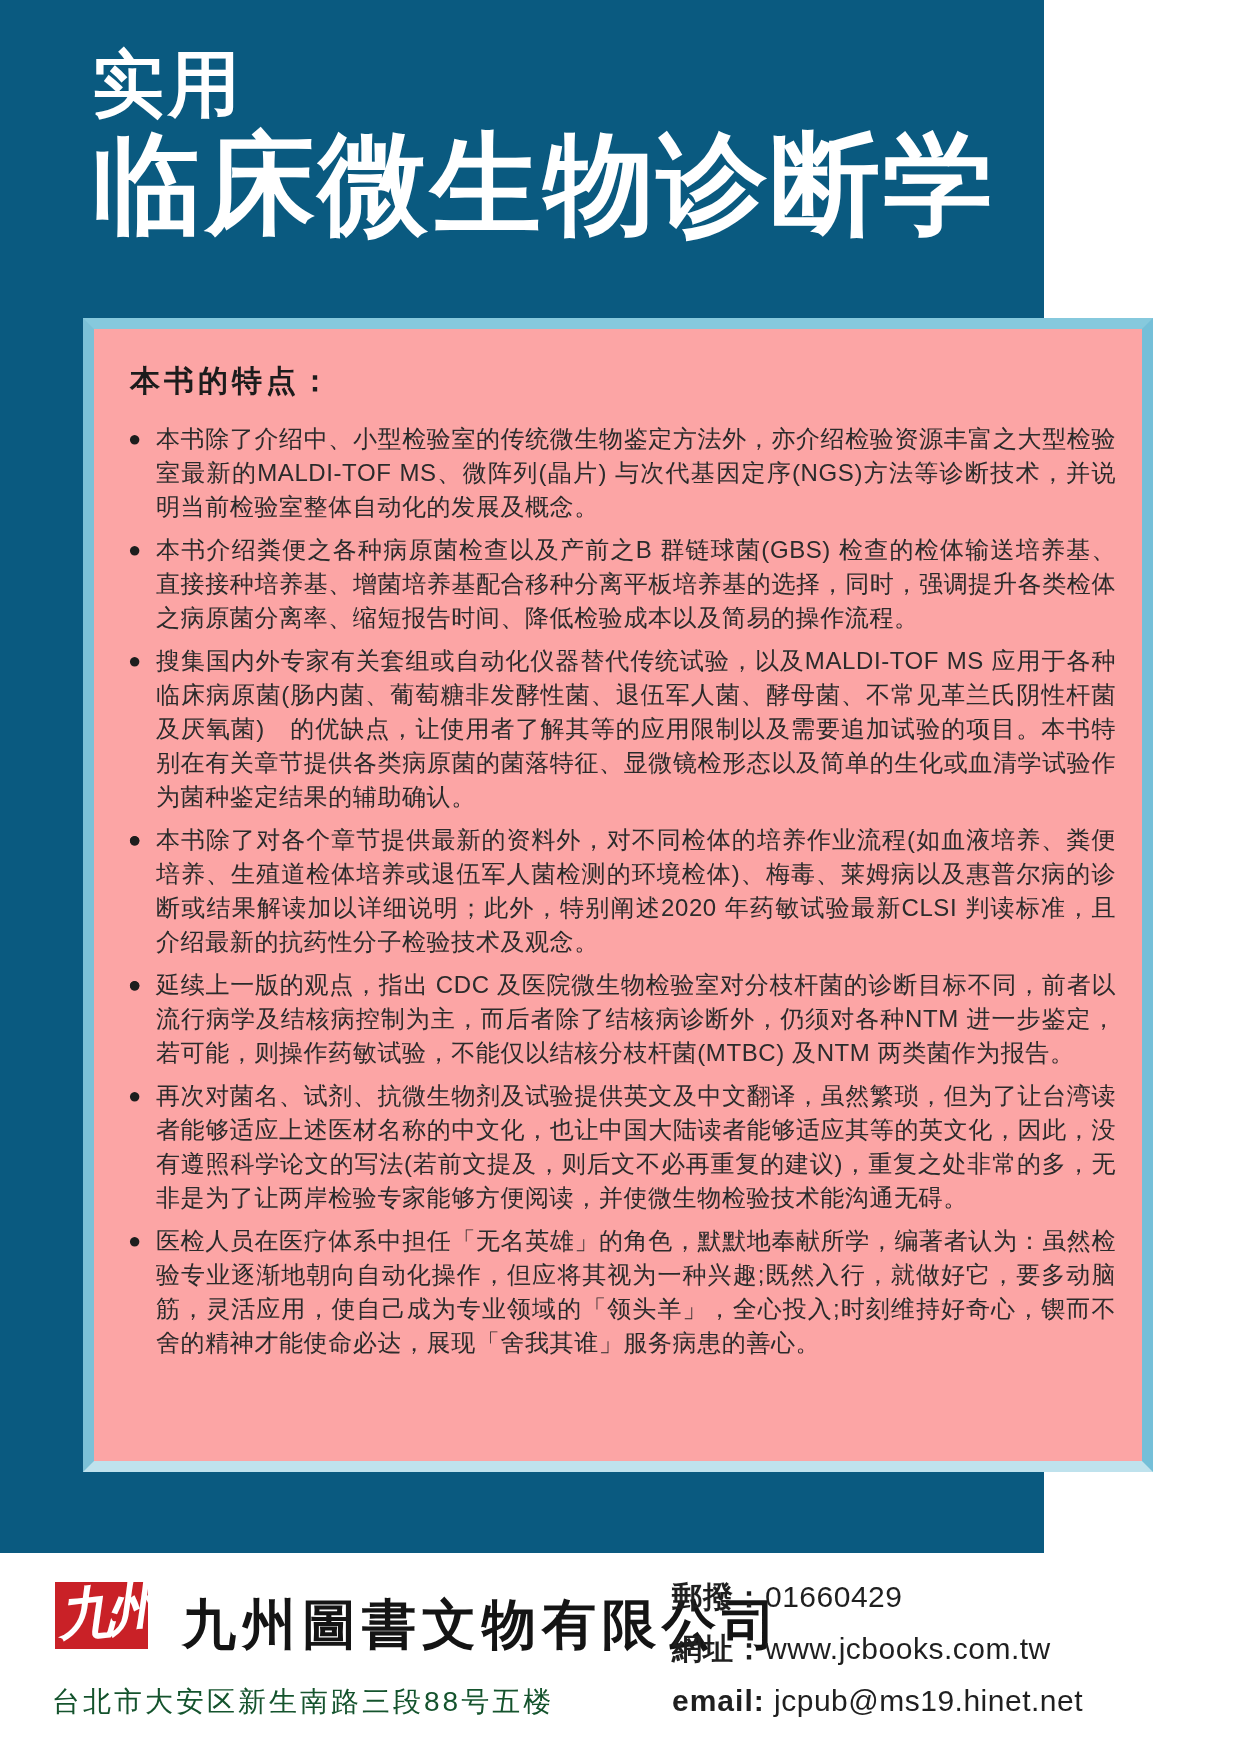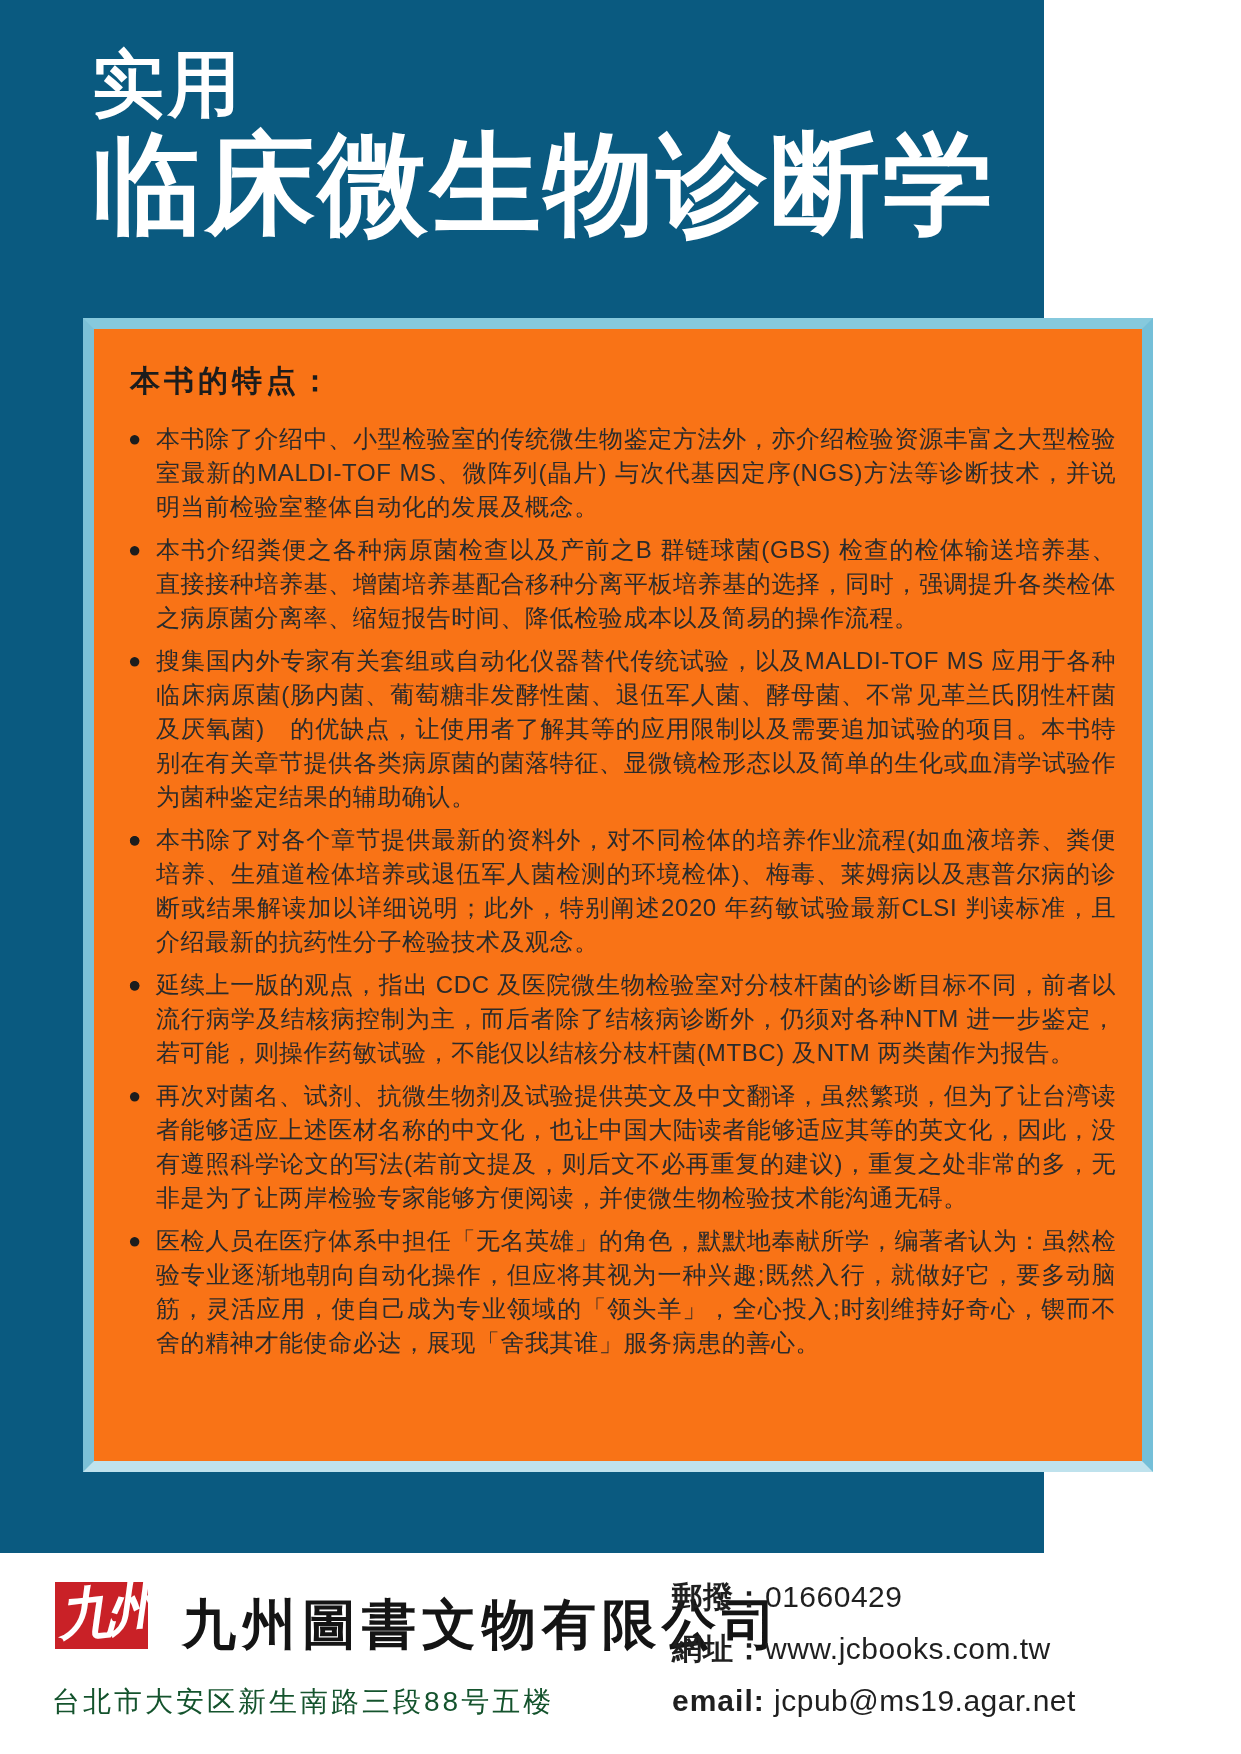--- a/index.html
+++ b/index.html
@@ -39,21 +39,21 @@
     white-space: nowrap;
     font-family: Liberation Serif, serif;
   }
   
   .panel {
     position: absolute;
     left: 83px;
     top: 318px;
     width: 1070px;
     height: 1154px;
-    background: #f97316;
+    background: #fca5a5;
     border-style: solid;
     border-width: 11px;
     border-color: #86c9dd #74bfd8 #bfe2ed #7cc1d7;
     padding: 18px 26px 20px 34px;
     overflow: hidden;
   }
   .panel-heading {
     font-size: 30px;
     font-weight: bold;
     color: #1c1c1c;
@@ -209,18 +209,18 @@
     <div class="company-address">台北市大安区新生南路三段88号五楼</div>
 
     <div class="contact-block">
       <div class="contact-line">
         <span class="contact-label">郵撥：</span><span class="contact-value">01660429</span>
       </div>
       <div class="contact-line">
         <span class="contact-label">網址：</span><span class="contact-value">www.jcbooks.com.tw</span>
       </div>
       <div class="contact-line">
-        <span class="contact-label">email: </span><span class="contact-value">jcpub@ms19.agar.net</span>
+        <span class="contact-label">email: </span><span class="contact-value">jcpub@ms19.hinet.net</span>
       </div>
     </div>
   </div>
 
 </div>
 
 </body></html>

